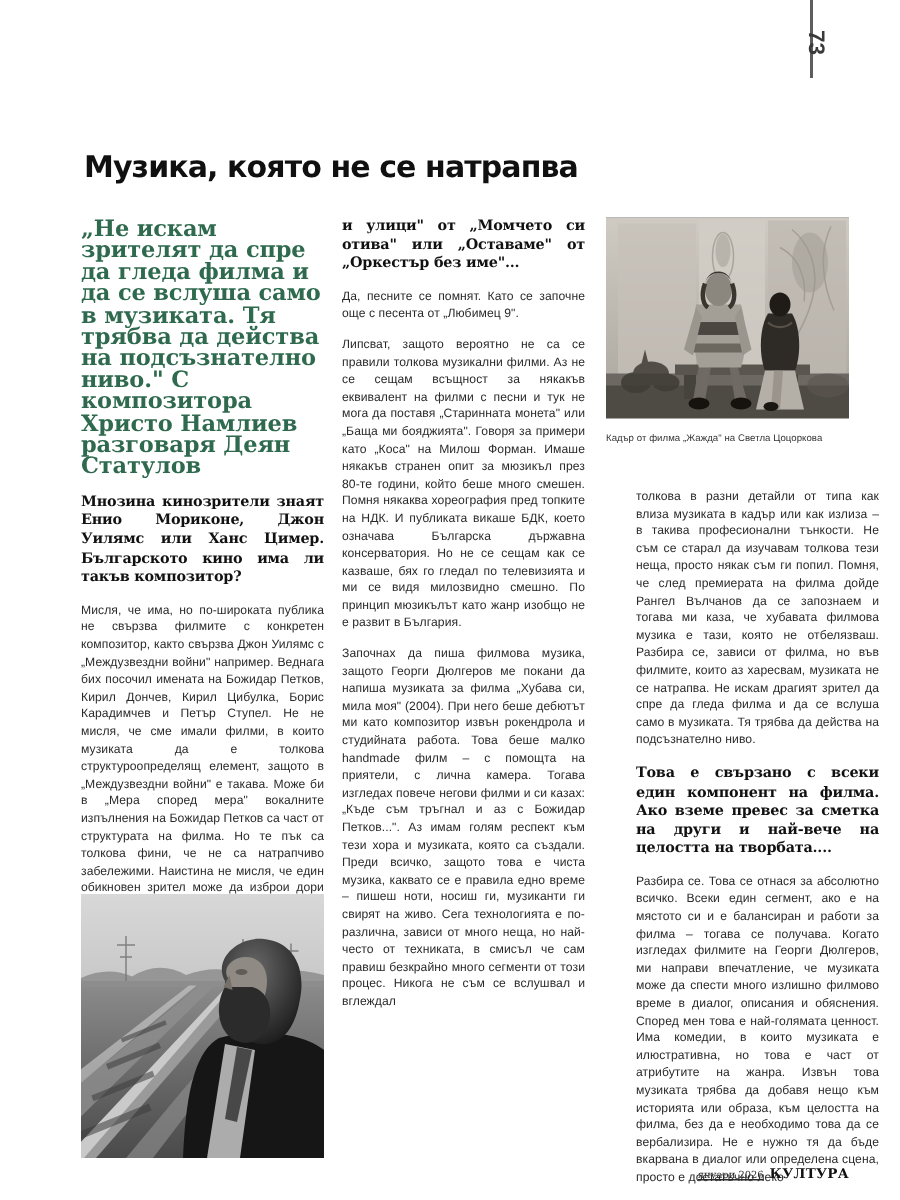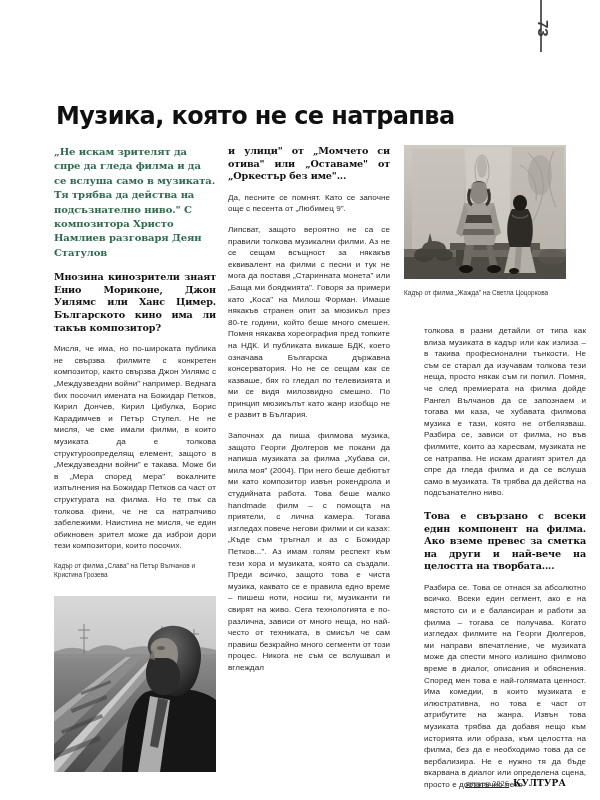--- a/index.html
+++ b/index.html
@@ -29,41 +29,41 @@
     letter-spacing:0px;
   }
 
   
   #headline{
     position:absolute;
     left:56px;top:86px;
     width:500px;
     font-family:"DejaVu Sans", sans-serif;
     font-weight:700;
-    font-size:24px;
+    font-size:20px;
     letter-spacing:-0.6px;
     color:#101010;
     white-space:nowrap;
   }
 
   
   .col{
     position:absolute;
     top:145px;
     width:162px;
   }
   #col1{left:54px;}
   #col2{left:228px;}
   #col3{left:404px;}
 
   
   .standfirst{
     font-family:"DejaVu Serif", serif;
     font-weight:700;
-    font-size:10px;
+    font-size:15px;
     line-height:14.4px;
     color:#2f6a4e;
     margin:0 0 8px 0;
     letter-spacing:-0.1px;
   }
 
   
   .question{
     font-family:"DejaVu Serif", serif;
     font-weight:700;

